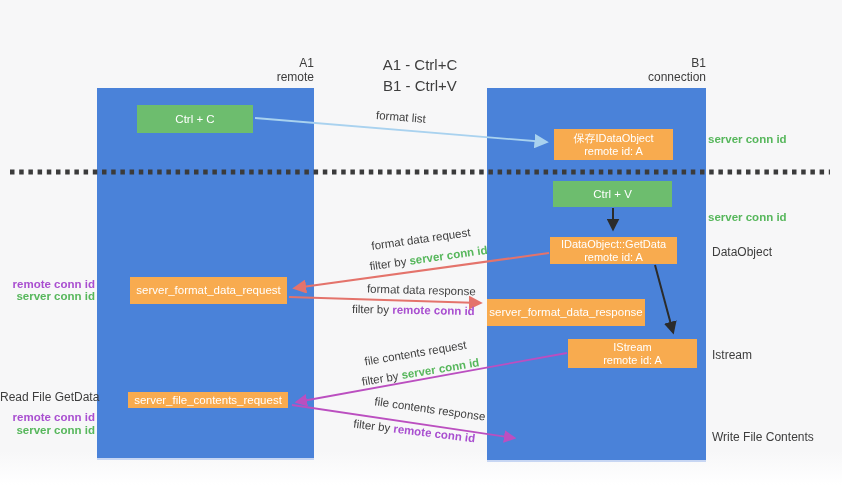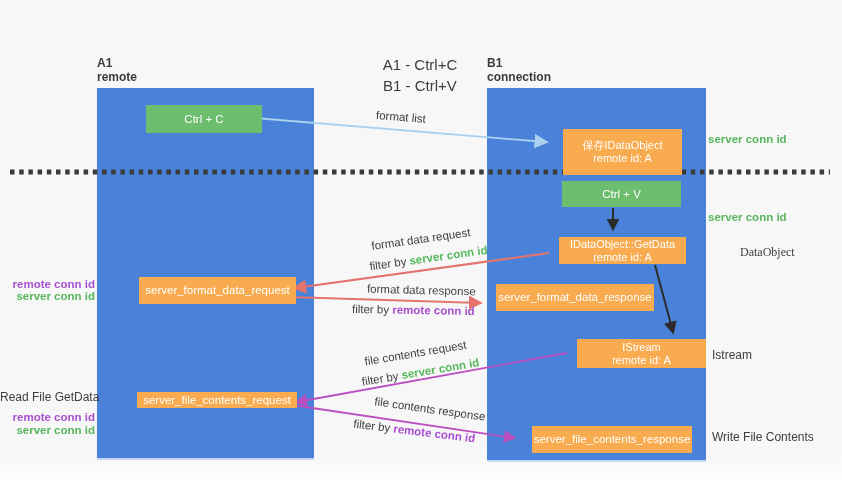--- a/index.html
+++ b/index.html
@@ -11,39 +11,38 @@
     position:relative;
     width:842px;height:485px;
     overflow:hidden;
     background:linear-gradient(180deg,#f7f7f8 0%,#f7f7f8 93%,#ffffff 100%);
   }
   .title{
     position:absolute;left:300px;top:10px;width:240px;
     text-align:center;color:#3e3e3e;font-size:15px;line-height:21px;margin-top:44px;
   }
   .col-header{
-    position:absolute;top:56px;text-align:left;
-    color:#3c3c3c;font-size:12px;line-height:14px;font-weight:bold;
+    position:absolute;top:56px;text-align:right;
+    color:#3c3c3c;font-size:12px;line-height:14px;
   }
   .col-header.left{left:97px;width:217px;}
   .col-header.right{left:487px;width:219px;}
   .lifeline{
     position:absolute;top:88px;
     background:#4a82d9;
     border-bottom:2px solid #c7d6f3;
   }
   .lifeline.left{left:97px;width:217px;height:370px;}
   .lifeline.right{left:487px;width:219px;height:372px;}
   svg.arrows{position:absolute;left:0;top:0;z-index:3;}
   .node{
     position:absolute;z-index:4;
     display:flex;flex-direction:column;align-items:center;justify-content:center;
     color:#ffffff;font-size:11.5px;line-height:13px;text-align:center;
     box-sizing:border-box;
-    margin-left:9px;
   }
   .node.green{background:#6dbd6e;}
   .node.orange{background:#f8ab4f;}
   .alabel{
     position:absolute;z-index:5;white-space:nowrap;
     color:#3f3f3f;font-size:11.5px;
   }
   .kw-green{color:#57b75c;font-weight:bold;}
   .kw-purple{color:#a94fd0;font-weight:bold;}
   .side-label{position:absolute;z-index:5;white-space:nowrap;font-size:12px;color:#3d3d3d;}
@@ -95,54 +94,51 @@
     <line x1="289" y1="297" x2="480" y2="303" stroke="#e4736b" stroke-width="2" marker-end="url(#ah-red)"></line>
     <line x1="655" y1="265" x2="673" y2="332" stroke="#2b2b2b" stroke-width="2" marker-end="url(#ah-blk)"></line>
     <line x1="567" y1="353" x2="297" y2="402" stroke="#bb4fc0" stroke-width="1.8" marker-end="url(#ah-mag)"></line>
     <line x1="292" y1="405" x2="514" y2="438" stroke="#bb4fc0" stroke-width="1.8" marker-end="url(#ah-mag)"></line>
   </svg>
 
   <div class="node green" style="left:137px;top:105px;width:116px;height:28px;">
     <div>Ctrl + C</div>
   </div>
 
-  <div class="node orange" style="left:554px;top:129px;width:119px;height:46px;font-size:11px;">
+  <div class="node orange" style="left:554px;top:129px;width:119px;height:31px;font-size:11px;">
     <div>保存IDataObject</div>
     <div>remote id: A</div>
   </div>
 
   <div class="node green" style="left:553px;top:181px;width:119px;height:26px;">
     <div>Ctrl + V</div>
   </div>
 
   <div class="node orange" style="left:550px;top:237px;width:127px;height:27px;font-size:11px;">
     <div>IDataObject::GetData</div>
     <div>remote id: A</div>
   </div>
 
   <div class="node orange" style="left:130px;top:277px;width:157px;height:27px;">
     <div>server_format_data_request</div>
   </div>
 
-  <div class="node orange" style="left:487px;top:284px;width:158px;height:27px;">
+  <div class="node orange" style="left:487px;top:299px;width:158px;height:27px;">
     <div>server_format_data_response</div>
   </div>
 
   <div class="node orange" style="left:568px;top:339px;width:129px;height:29px;font-size:11px;">
     <div>IStream</div>
     <div>remote id: A</div>
   </div>
 
   <div class="node orange" style="left:128px;top:392px;width:160px;height:16px;">
     <div>server_file_contents_request</div>
   </div>
 
-  <div class="node orange" style="left:523px;top:426px;width:160px;height:27px;">
-    <div>server_file_contents_response</div>
-  </div>
 
   <div class="alabel" style="left:376px;top:111px;transform:rotate(4.5deg);">format list</div>
 
   <div class="alabel" style="left:371px;top:233px;transform:rotate(-8deg);">format data request</div>
   <div class="alabel" style="left:369px;top:252px;transform:rotate(-8deg);">
     <span>filter by </span><span class="kw-green">server conn id</span>
   </div>
 
   <div class="alabel" style="left:367px;top:284px;transform:rotate(1.5deg);">format data response</div>
   <div class="alabel" style="left:352px;top:304px;transform:rotate(1deg);">
@@ -154,21 +150,21 @@
     <span>filter by </span><span class="kw-green">server conn id</span>
   </div>
 
   <div class="alabel" style="left:374px;top:403px;transform:rotate(8deg);">file contents response</div>
   <div class="alabel" style="left:353px;top:425px;transform:rotate(7deg);">
     <span>filter by </span><span class="kw-purple">remote conn id</span>
   </div>
 
   <div class="side-label green" style="left:708px;top:133px;">server conn id</div>
   <div class="side-label green" style="left:708px;top:211px;">server conn id</div>
-  <div class="side-label" style="left:740px;top:245px;font-family:Liberation Serif, serif;">DataObject</div>
+  <div class="side-label" style="left:712px;top:245px;">DataObject</div>
   <div class="side-label" style="left:712px;top:348px;">Istream</div>
   <div class="side-label" style="left:712px;top:430px;">Write File Contents</div>
 
   <div class="left-stack side-label purple" style="top:278px;">remote conn id</div>
   <div class="left-stack side-label green" style="top:290px;">server conn id</div>
   <div class="left-stack side-label" style="top:390px;">Read File GetData</div>
   <div class="left-stack side-label purple" style="top:411px;">remote conn id</div>
   <div class="left-stack side-label green" style="top:424px;">server conn id</div>
 
 </div>

